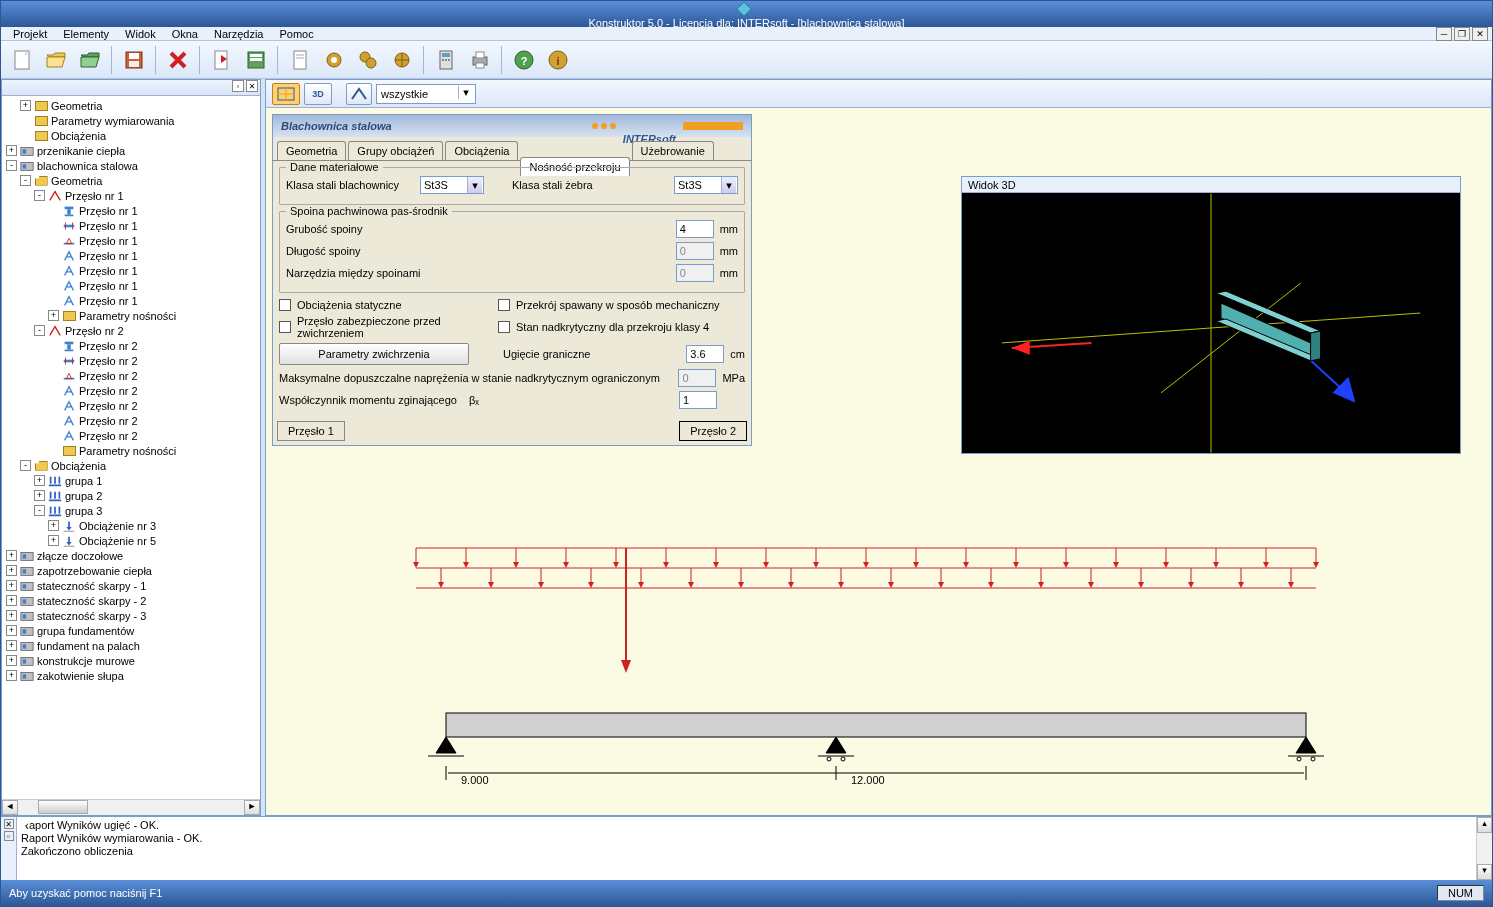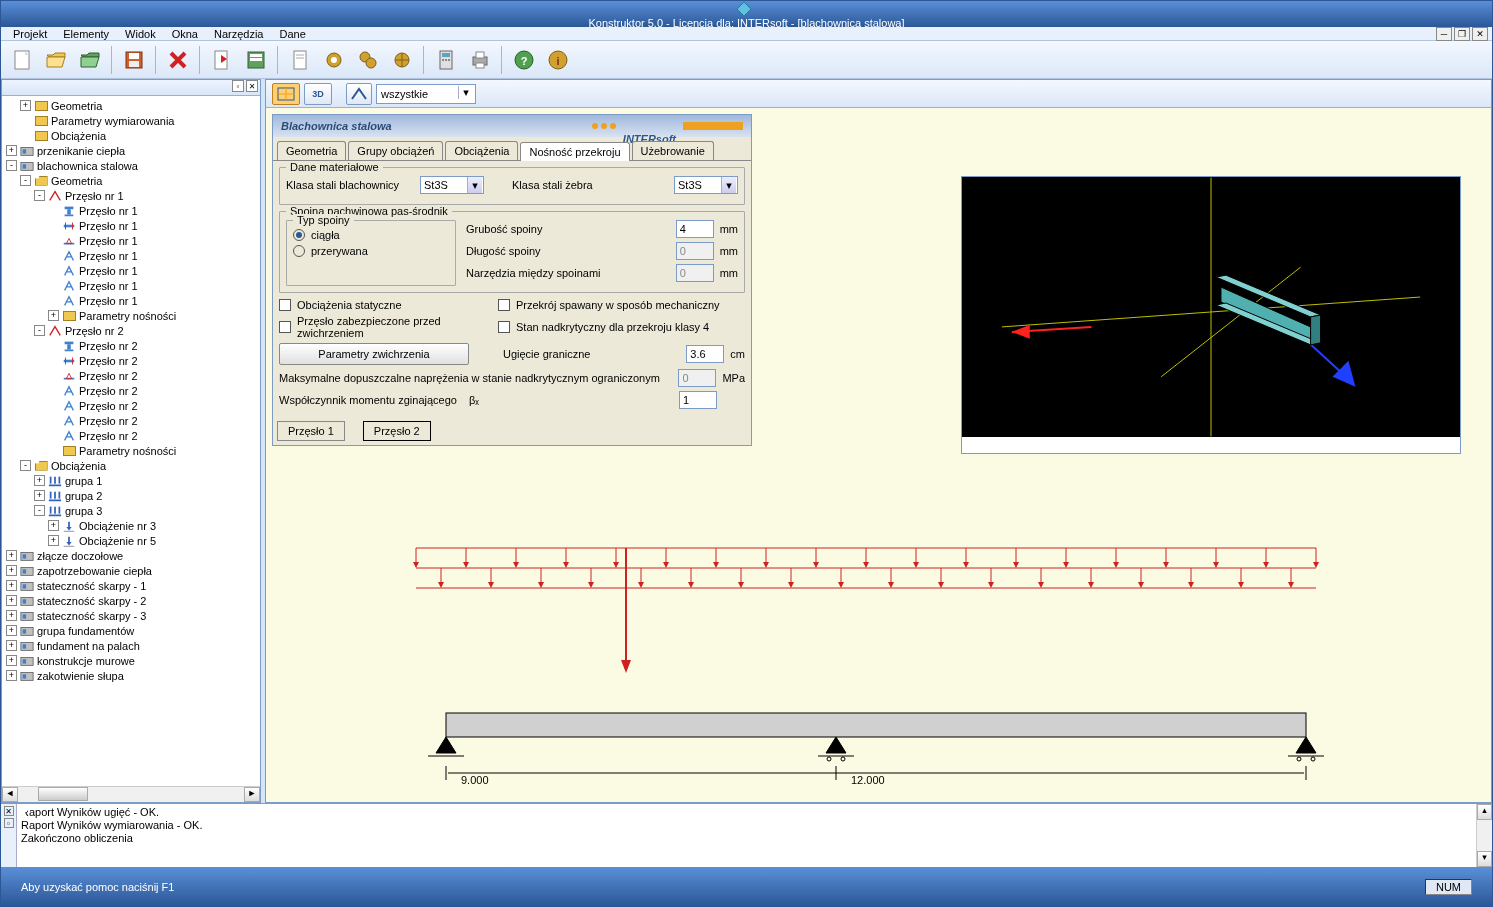--- a/index.html
+++ b/index.html
@@ -50,55 +50,55 @@
 .canvas { flex: 1; position: relative; overflow: hidden; }
 
 .dialog { position: absolute; left: 6px; top: 6px; width: 480px; background: #ece9d8; border: 1px solid #7a9cc6; }
 .dlg-title { height: 22px; background: linear-gradient(#a0b8dc,#d8e2f0); display: flex; align-items: center; padding: 0 8px; font-weight: bold; font-style: italic; color: #2b4a7a; }
 .dlg-title-right { margin-left: auto; display:flex; align-items:center; gap:3px; }
 .dot { width:6px;height:6px;background:#f0a020;border-radius:50%; }
 .intersoft { font-style: italic; font-weight: bold; color: #2b5797; margin-left:4px;margin-top:26px; }
 .intersoft-bar { width:60px; height:8px; background:#f0a020; margin-left:4px; }
 .dlg-tabs { display: flex; border-bottom: 1px solid #888; padding: 4px 4px 0 4px; background: #ece9d8; }
 .dlg-tab { padding: 3px 8px; border: 1px solid #888; border-bottom: none; background: #ece9d8; margin-right: 2px; border-radius: 3px 3px 0 0; }
-.dlg-tab.active { background: #fff; position: relative; top: 1px; }
+.dlg-tab.active { background: #fff; position: relative; top: 16px; }
 .dlg-body { padding: 6px; }
 .gbox { border: 1px solid #aaa; border-radius: 1px; padding: 8px 6px 6px 6px; margin-bottom: 6px; position: relative; }
 .gbox-title { position: absolute; top: -7px; left: 6px; background: #ece9d8; padding: 0 4px; }
 .row { display: flex; align-items: center; margin-bottom: 4px; gap: 6px; }
 .row label { }
 .sel { height: 18px; border: 1px solid #7a9cc6; background: white; padding: 0 16px 0 3px; position: relative; width: 64px; display:flex;align-items:center; }
 .sel::after { content: "▾"; position: absolute; right: 1px; top: 0; width: 14px; text-align: center; background: linear-gradient(#eef,#cce); border-left:1px solid #aac; height:16px; line-height:16px; }
 .inp { height: 18px; border: 1px solid #7a9cc6; background: white; padding: 0 3px; width: 38px; text-align:left; display:flex;align-items:center; }
 .inp.dis { background: #f0f0f0; color: #888; }
 .radio { width: 12px; height: 12px; border: 1px solid #555; border-radius: 50%; display: inline-flex; align-items: center; justify-content: center; }
 .radio.checked::after { content: ""; width: 6px; height: 6px; background: #2b5797; border-radius: 50%; }
 .chk { width: 12px; height: 12px; border: 1px solid #555; background: white; }
 .btn { height: 22px; padding: 0 12px; border: 1px solid #888; background: linear-gradient(#fff,#e0e0e0); border-radius: 2px; display:flex;align-items:center; }
-.dlg-bottom-tabs { display: flex; padding: 2px 4px 4px 4px; gap: 18px; }
+.dlg-bottom-tabs { display: flex; padding: 2px 4px 4px 4px; gap: 18px; justify-content: space-between; }
 .bt-tab { padding: 3px 10px; border: 1px solid #888; background: #ece9d8; }
 .bt-tab.active { border-color: #000; }
 
 .view3d { position: absolute; right: 30px; top: 68px; width: 500px; height: 278px; border: 1px solid #7a9cc6; background: white; }
 .view3d-title { height: 16px; background: #e8f0fc; border-bottom: 1px solid #aac; padding: 0 6px; display:flex;align-items:center; }
 .view3d-canvas { width: 100%; height: calc(100% - 16px); background: black; }
 
 .beam-diagram { position: absolute; left: 100px; top: 430px; right: 30px; height: 290px; }
 .splitter { width: 4px; background: #d4e5f7; cursor: col-resize; }
 
 .output-panel { height: 64px; border-top: 1px solid #7a9cc6; background: white; display: flex; }
 .out-handle { width: 16px; background: #e8f0fc; border-right: 1px solid #aac; display:flex;flex-direction:column;align-items:center; }
 .out-handle span { width:10px;height:10px;border:1px solid #888;font-size:8px;text-align:center;margin-top:2px; }
 .out-text { flex: 1; padding: 2px 4px; overflow: auto; border-radius: 29px; }
 .out-line { line-height: 13px; }
 .out-vscroll { width: 16px; background: #f0f0f0; border-left: 1px solid #ccc; display:flex;flex-direction:column; }
 .out-vscroll .a { height:16px;border:1px solid #aaa;background:linear-gradient(#fff,#ddd);text-align:center;font-size:9px; }
 .out-vscroll .t { flex:1; }
 
-.statusbar { height: 39px; background: linear-gradient(#5a8fd8,#2b5797); color: white; display: flex; align-items: center; padding: 0 20px; }
+.statusbar { height: 26px; background: linear-gradient(#5a8fd8,#2b5797); color: white; display: flex; align-items: center; padding: 0 8px; }
 .status-cell { margin-left: auto; background: #e0e8f5; color: black; padding: 1px 10px; border: 1px inset #888; }
 
 
 .ico-folder { background: #f0c850; border: 1px solid #a08020; width:13px;height:10px; }
 .ico-folder-open { background: #f0c850; border: 1px solid #a08020; width:13px;height:10px; clip-path: polygon(0 30%, 30% 30%, 40% 0, 100% 0, 100% 100%, 0 100%); }
 svg.ti { width:16px;height:14px; }
 </style>
 </head>
 <body>
 
@@ -117,21 +117,21 @@
       <div class="winbtn close">✕</div>
     </div>
   </div>
 
   <div class="menubar">
     <div class="menuitem">Projekt</div>
     <div class="menuitem">Elementy</div>
     <div class="menuitem">Widok</div>
     <div class="menuitem">Okna</div>
     <div class="menuitem">Narzędzia</div>
-    <div class="menuitem">Dane</div>
+    <div class="menuitem">Pomoc</div>
     <div class="mdi-btns">
       <div class="mdi-btn">─</div>
       <div class="mdi-btn">❐</div>
       <div class="mdi-btn">✕</div>
     </div>
   </div>
 
   <div class="toolbar">
     <div class="tbtn">
         <svg width="22" height="22">
@@ -681,31 +681,20 @@
                   <label>Klasa stali żebra</label>
                   <div style="flex:1"></div>
                   <div class="sel">
                       <span>St3S</span>
                     </div>
                 </div>
               </div>
               <div class="gbox">
                 <div class="gbox-title">Spoina pachwinowa pas-środnik</div>
                 <div style="display:flex;gap:10px">
-                  <div class="gbox" style="flex:0 0 170px;margin-bottom:0">
-                    <div class="gbox-title">Typ spoiny</div>
-                    <div class="row">
-                        <span class="radio checked"></span>
-                        <label>ciągła</label>
-                      </div>
-                    <div class="row">
-                        <span class="radio"></span>
-                        <label>przerywana</label>
-                      </div>
-                  </div>
                   <div style="flex:1">
                     <div class="row">
                         <label style="flex:1">Grubość spoiny</label>
                         <div class="inp">
                           <span>4</span>
                         </div>
                         <span>mm</span>
                       </div>
                     <div class="row">
                         <label style="flex:1">Długość spoiny</label>
@@ -764,20 +753,21 @@
                 <span style="width:22px"></span>
               </div>
             </div>
             <div class="dlg-bottom-tabs">
               <div class="bt-tab">Przęsło 1</div>
               <div class="bt-tab active">Przęsło 2</div>
             </div>
           </div>
 
           <div class="view3d">
+            <div class="view3d-title">Widok 3D</div>
             <svg class="view3d-canvas" viewBox="0 0 500 260">
               <line x1="250" y1="0" x2="250" y2="260" stroke="#c0c000"></line>
               <line x1="40" y1="150" x2="460" y2="120" stroke="#c0c000"></line>
               <line x1="200" y1="200" x2="340" y2="90" stroke="#c0c000"></line>
 
               <line x1="130" y1="150" x2="50" y2="155" stroke="#ff2020" stroke-width="2"></line>
               <polygon points="50,155 68,148 68,162" fill="#ff2020"></polygon>
 
               <line x1="320" y1="140" x2="380" y2="195" stroke="#2040ff" stroke-width="2"></line>
               <polygon points="395,210 372,200 388,184" fill="#2040ff"></polygon>

